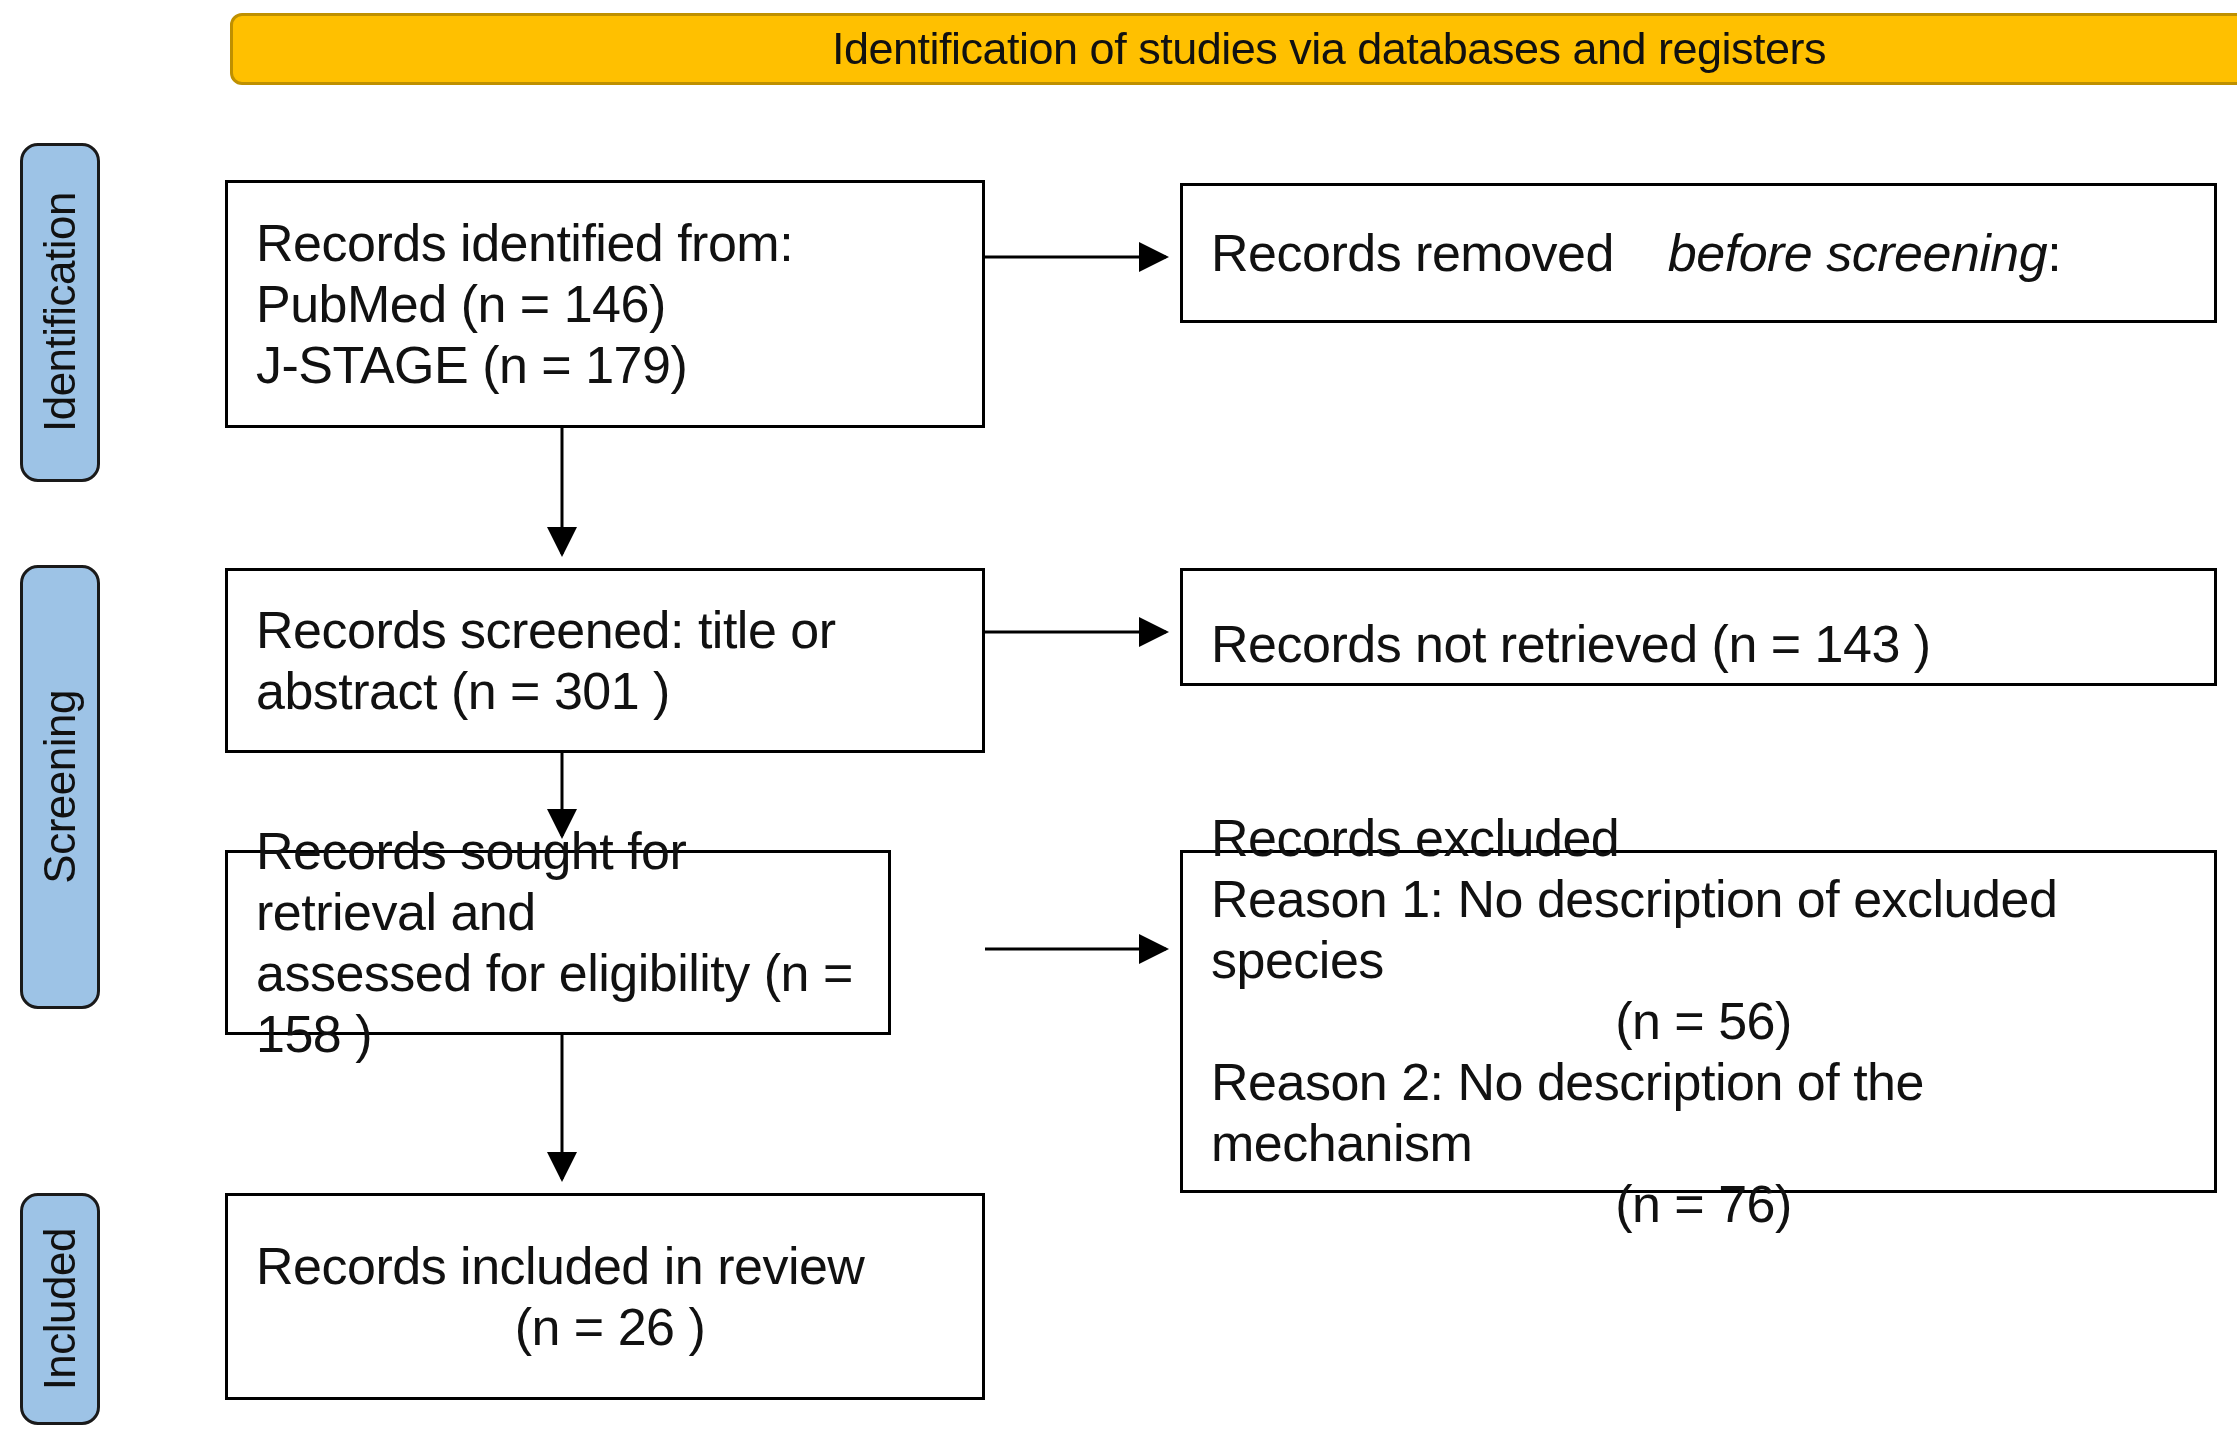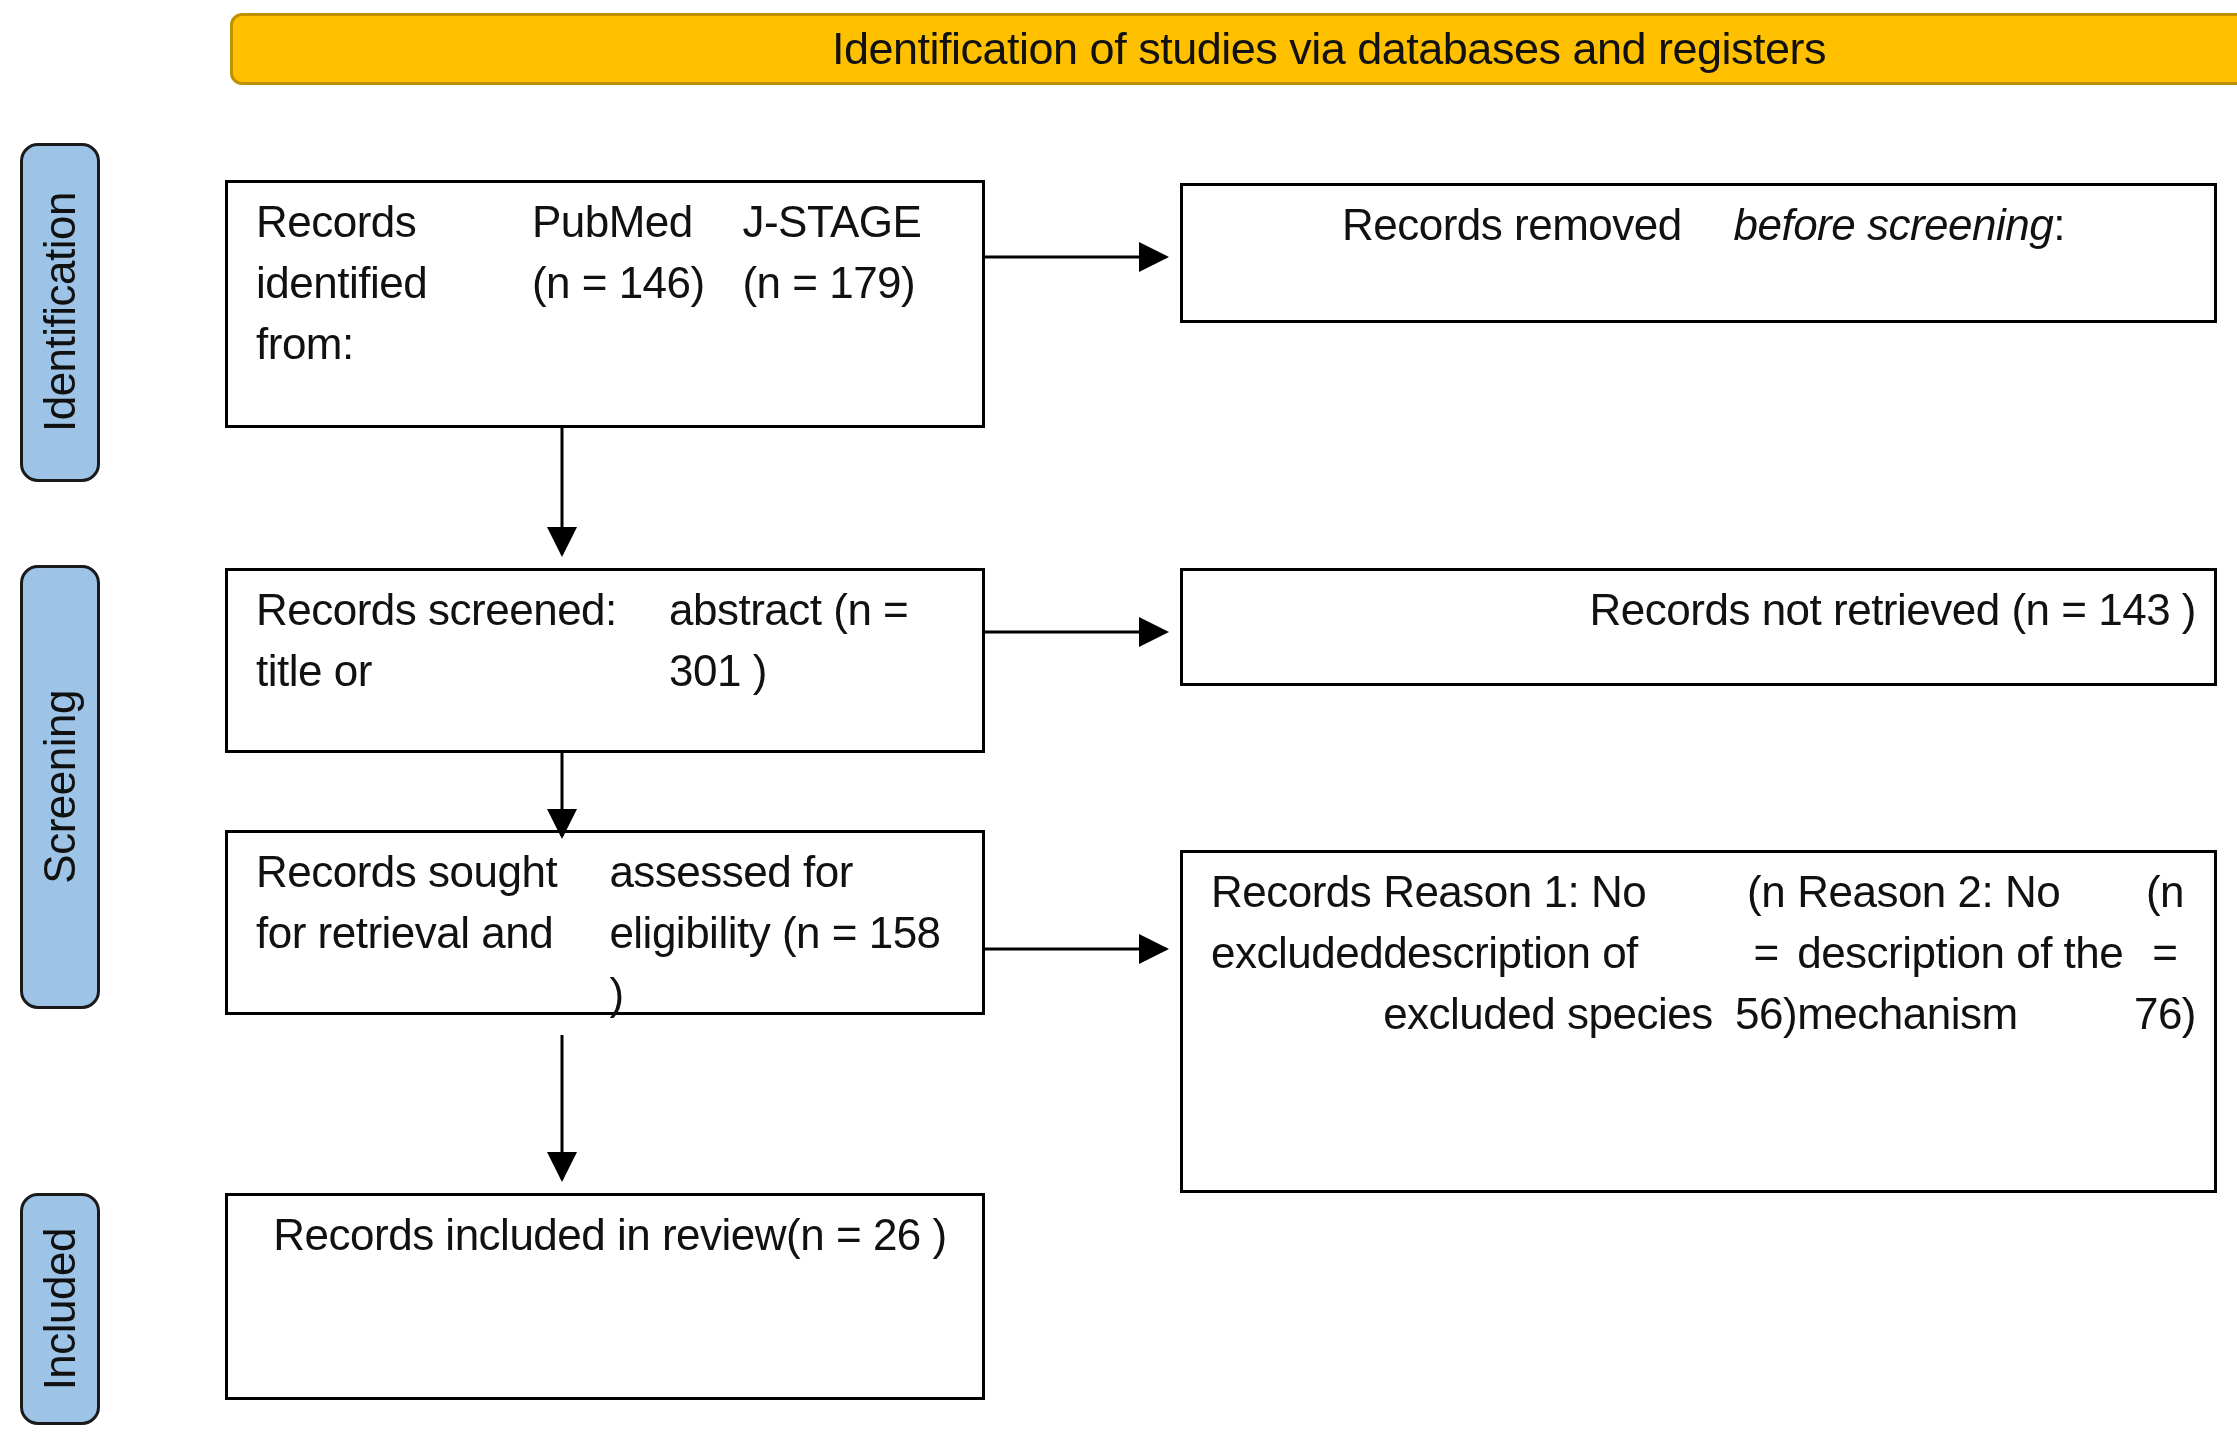--- a/index.html
+++ b/index.html
@@ -39,29 +39,29 @@
     white-space: nowrap;
   }
   .stage-identification { top: 143px; height: 339px; }
   .stage-screening      { top: 565px; height: 444px; }
   .stage-included       { top: 1193px; height: 232px; }
   .box {
     position: absolute;
     box-sizing: border-box;
     background: #ffffff;
     border: 3px solid #000000;
-    display: flex; flex-direction: row; justify-content: center;
+    display: flex; flex-direction: column; justify-content: center;
     padding: 8px 18px 8px 28px;
-    font-size: 44px; line-height: 61px; letter-spacing: -0.5px;
+    font-size: 52px; line-height: 61px; letter-spacing: -0.5px;
   }
   .box .line { white-space: pre-wrap; }
   .box .line.center { text-align: center; }
   .box-identified    { left: 225px; top: 180px;  width: 760px;  height: 248px; }
   .box-screened      { left: 225px; top: 568px;  width: 760px;  height: 185px; }
-  .box-sought        { left: 225px; top: 830px;  width: 760px;  height: 185px; }
+  .box-sought        { left: 225px; top: 850px;  width: 666px;  height: 185px; }
   .box-included      { left: 225px; top: 1193px; width: 760px;  height: 207px; }
   .box-removed       { left: 1180px; top: 183px; width: 1037px; height: 140px; }
   .box-not-retrieved { left: 1180px; top: 568px; width: 1037px; height: 118px; justify-content: flex-end; }
   .box-excluded      { left: 1180px; top: 850px; width: 1037px; height: 343px; }
   .italic { font-style: italic; margin-left: 40px; }
   .arrows {
     position: absolute; left: 0; top: 0;
     width: 2237px; height: 1437px;
     pointer-events: none;
   }

